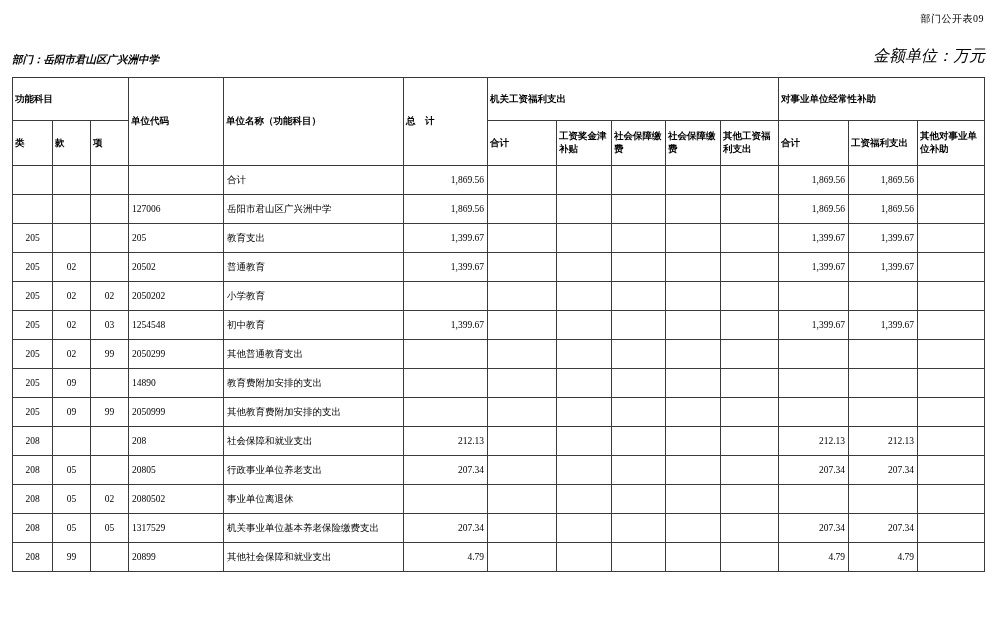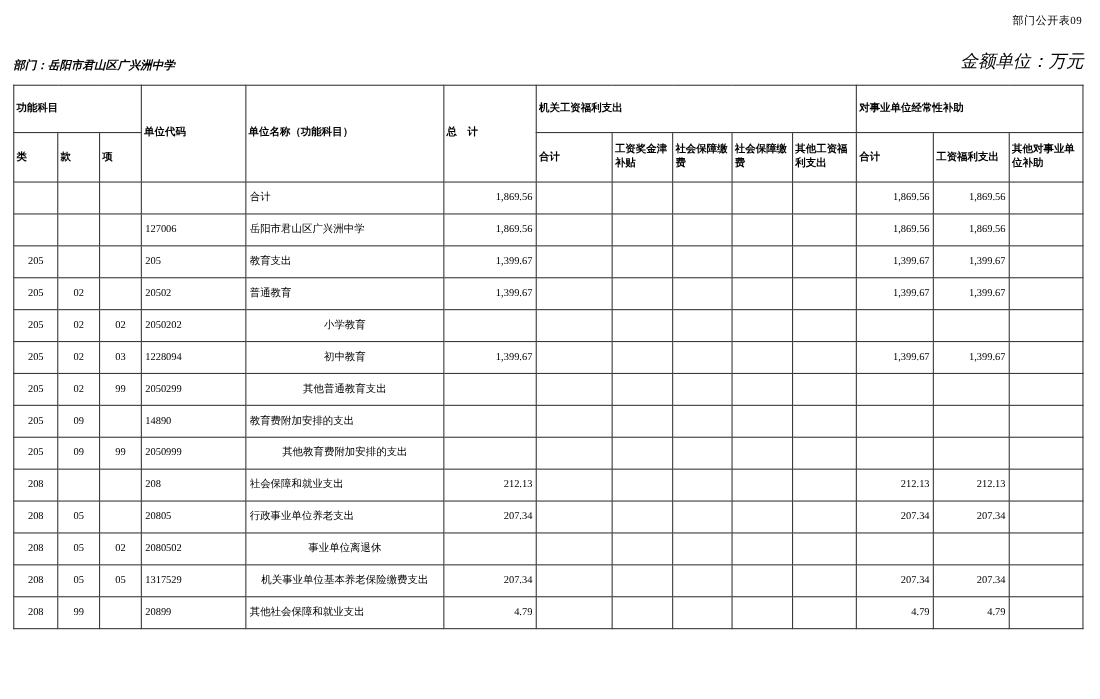--- a/index.html
+++ b/index.html
@@ -56,21 +56,21 @@
     padding: 0 2px;
   }
   thead tr.h1 { height: 43px; }
   thead tr.h2 { height: 45px; }
   tbody tr { height: 29px; }
   td.ctr { text-align: center; }
   td.num { text-align: right; padding-right: 4px; }
   td.code, td.name { text-align: left; }
   td.ind0 { padding-left: 3px; }
   td.ind1 { padding-left: 14px; }
-  td.ind2 { padding-left: 22px; text-align: center; }
+  td.ind2 { padding-left: 22px; }
 </style>
 </head>
 <body>
 
 <div>
 
   <div class="doc-number">部门公开表09</div>
 
 
   <div class="meta-row">
@@ -196,21 +196,21 @@
           <td class="num"></td>
           <td class="num"></td>
           <td class="num"></td>
           <td class="num"></td>
           <td class="num"></td>
         </tr>
         <tr>
           <td class="ctr">205</td>
           <td class="ctr">02</td>
           <td class="ctr">03</td>
-          <td class="code ind1">1228094</td>
+          <td class="code ind1">1254548</td>
           <td class="name ind2">初中教育</td>
           <td class="num">1,399.67</td>
           <td class="num"></td>
           <td class="num"></td>
           <td class="num"></td>
           <td class="num"></td>
           <td class="num"></td>
           <td class="num">1,399.67</td>
           <td class="num">1,399.67</td>
           <td class="num"></td>

